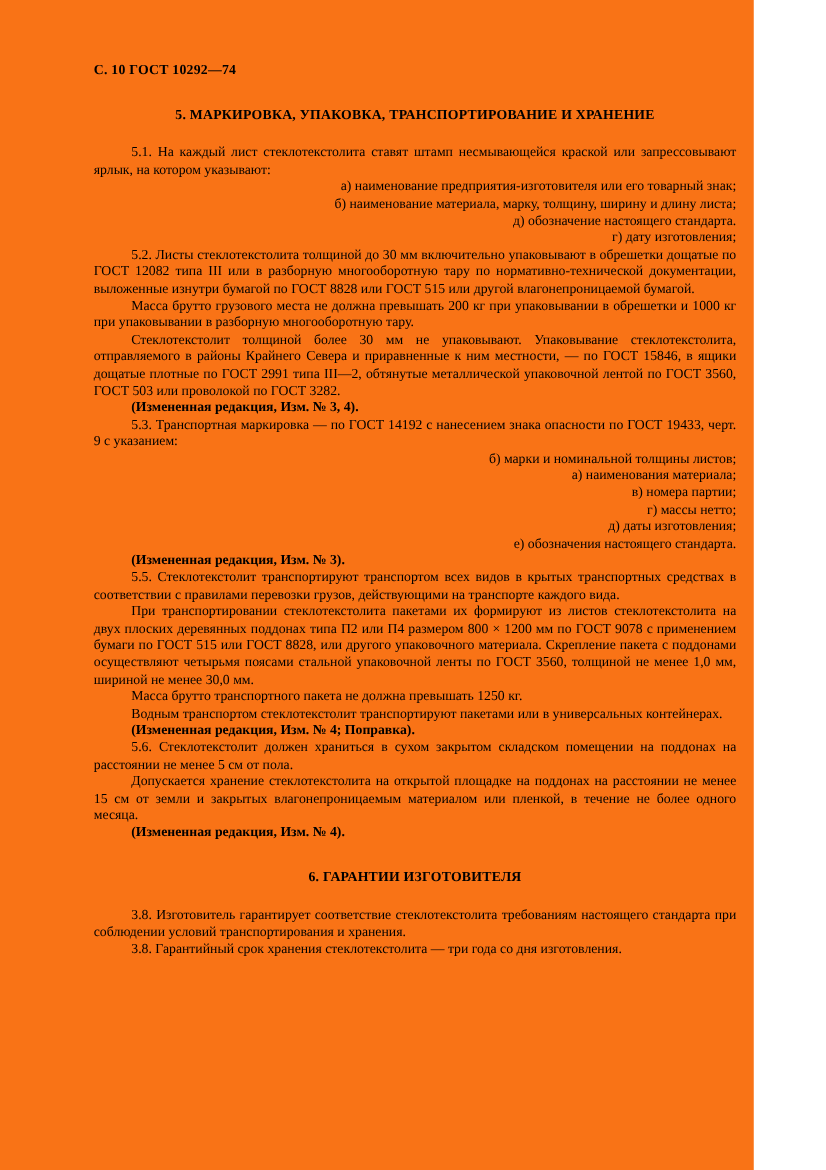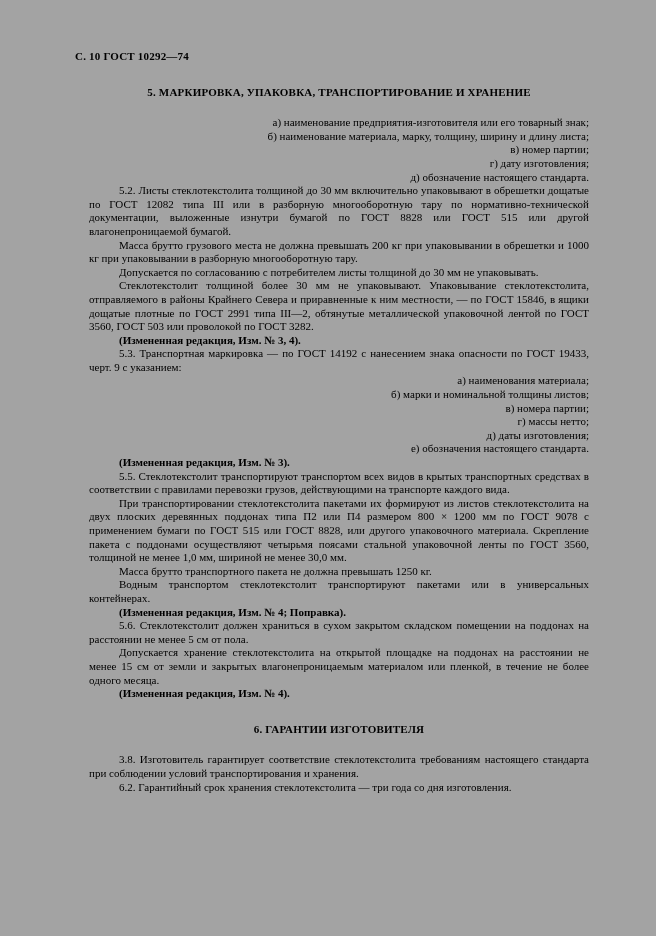--- a/index.html
+++ b/index.html
@@ -1,39 +1,39 @@
 <!DOCTYPE html>
 <html lang="ru"><head>
 <meta charset="utf-8">
 <style>
   * { margin: 0; padding: 0; box-sizing: border-box; }
   html, body { background: #ffffff; }
   .page {
     position: relative;
-    width: 656px;
+    width: 603px;
     height: 936px;
-    background: #a3a3a3;
+    background: #f97316;
     font-family: "Liberation Serif", "DejaVu Serif", serif;
     font-size: 11px;
     line-height: 13.6px;
     color: #000000;
     overflow: hidden;
   }
   .content {
     position: absolute;
     left: 75px;
     top: 50px;
     width: 514px;
   }
   .page-header {
     font-weight: bold;
     font-size: 11px;
     letter-spacing: 0.2px;
   }
-  .doc-body { margin-top: 0; margin-left: 14px; }
+  .doc-body { margin-top: 0; }
   .blk {
     text-align: justify;
     text-indent: 30px;
     hyphens: auto;
   }
   .blk-heading {
     text-align: center;
     font-weight: bold;
     text-indent: 0;
     margin: 22px 0 17px 0;
@@ -45,44 +45,43 @@
   .run.bold { font-weight: bold; }
 </style>
 </head>
 <body>
 
 <div class="page">
   <div class="content">
     <div class="page-header">С. 10 ГОСТ 10292—74</div>
     <div class="doc-body">
         <div class="blk blk-heading">5. МАРКИРОВКА, УПАКОВКА, ТРАНСПОРТИРОВАНИЕ И ХРАНЕНИЕ</div>
+        <div class="blk blk-para">5.1. На каждый лист стеклотекстолита ставят штамп несмывающейся краской или запрессовывают ярлык, на котором указывают:</div>
         <div class="blk blk-list">а) наименование предприятия-изготовителя или его товарный знак;</div>
         <div class="blk blk-list">б) наименование материала, марку, толщину, ширину и длину листа;</div>
-        <div class="blk blk-list">в) номер партии;</div>
+        <div class="blk blk-list">д) обозначение настоящего стандарта.</div>
         <div class="blk blk-list">г) дату изготовления;</div>
-        <div class="blk blk-list">д) обозначение настоящего стандарта.</div>
         <div class="blk blk-para">5.2. Листы стеклотекстолита толщиной до 30 мм включительно упаковывают в обрешетки дощатые по ГОСТ 12082 типа III или в разборную многооборотную тару по нормативно-технической документации, выложенные изнутри бумагой по ГОСТ 8828 или ГОСТ 515 или другой влагонепроницаемой бумагой.</div>
         <div class="blk blk-para">Масса брутто грузового места не должна превышать 200 кг при упаковывании в обрешетки и 1000 кг при упаковывании в разборную многооборотную тару.</div>
-        <div class="blk blk-para">Допускается по согласованию с потребителем листы толщиной до 30 мм не упаковывать.</div>
         <div class="blk blk-para">Стеклотекстолит толщиной более 30 мм не упаковывают. Упаковывание стеклотекстолита, отправляемого в районы Крайнего Севера и приравненные к ним местности, — по ГОСТ 15846, в ящики дощатые плотные по ГОСТ 2991 типа III—2, обтянутые металлической упаковочной лентой по ГОСТ 3560, ГОСТ 503 или проволокой по ГОСТ 3282.</div>
         <div class="blk blk-note">(Измененная редакция, Изм. № 3, 4).</div>
         <div class="blk blk-para">5.3. Транспортная маркировка — по ГОСТ 14192 с нанесением знака опасности по ГОСТ 19433, черт. 9 с указанием:</div>
+        <div class="blk blk-list">б) марки и номинальной толщины листов;</div>
         <div class="blk blk-list">а) наименования материала;</div>
-        <div class="blk blk-list">б) марки и номинальной толщины листов;</div>
         <div class="blk blk-list">в) номера партии;</div>
         <div class="blk blk-list">г) массы нетто;</div>
         <div class="blk blk-list">д) даты изготовления;</div>
         <div class="blk blk-list">е) обозначения настоящего стандарта.</div>
         <div class="blk blk-note">(Измененная редакция, Изм. № 3).</div>
         <div class="blk blk-para">5.5. Стеклотекстолит транспортируют транспортом всех видов в крытых транспортных средствах в соответствии с правилами перевозки грузов, действующими на транспорте каждого вида.</div>
         <div class="blk blk-para">При транспортировании стеклотекстолита пакетами их формируют из листов стеклотекстолита на двух плоских деревянных поддонах типа П2 или П4 размером 800 × 1200 мм по ГОСТ 9078 с применением бумаги по ГОСТ 515 или ГОСТ 8828, или другого упаковочного материала. Скрепление пакета с поддонами осуществляют четырьмя поясами стальной упаковочной ленты по ГОСТ 3560, толщиной не менее 1,0 мм, шириной не менее 30,0 мм.</div>
         <div class="blk blk-para">Масса брутто транспортного пакета не должна превышать 1250 кг.</div>
         <div class="blk blk-para">Водным транспортом стеклотекстолит транспортируют пакетами или в универсальных контейнерах.</div>
         <div class="blk blk-note">(Измененная редакция, Изм. № 4; Поправка).</div>
         <div class="blk blk-para">5.6. Стеклотекстолит должен храниться в сухом закрытом складском помещении на поддонах на расстоянии не менее 5 см от пола.</div>
         <div class="blk blk-para">Допускается хранение стеклотекстолита на открытой площадке на поддонах на расстоянии не менее 15 см от земли и закрытых влагонепроницаемым материалом или пленкой, в течение не более одного месяца.</div>
         <div class="blk blk-note">(Измененная редакция, Изм. № 4).</div>
         <div class="blk blk-heading">6. ГАРАНТИИ ИЗГОТОВИТЕЛЯ</div>
         <div class="blk blk-para">3.8. Изготовитель гарантирует соответствие стеклотекстолита требованиям настоящего стандарта при соблюдении условий транспортирования и хранения.</div>
-        <div class="blk blk-para">6.2. Гарантийный срок хранения стеклотекстолита — три года со дня изготовления.</div>
+        <div class="blk blk-para">3.8. Гарантийный срок хранения стеклотекстолита — три года со дня изготовления.</div>
       </div>
   </div>
 </div>
 
 </body></html>

